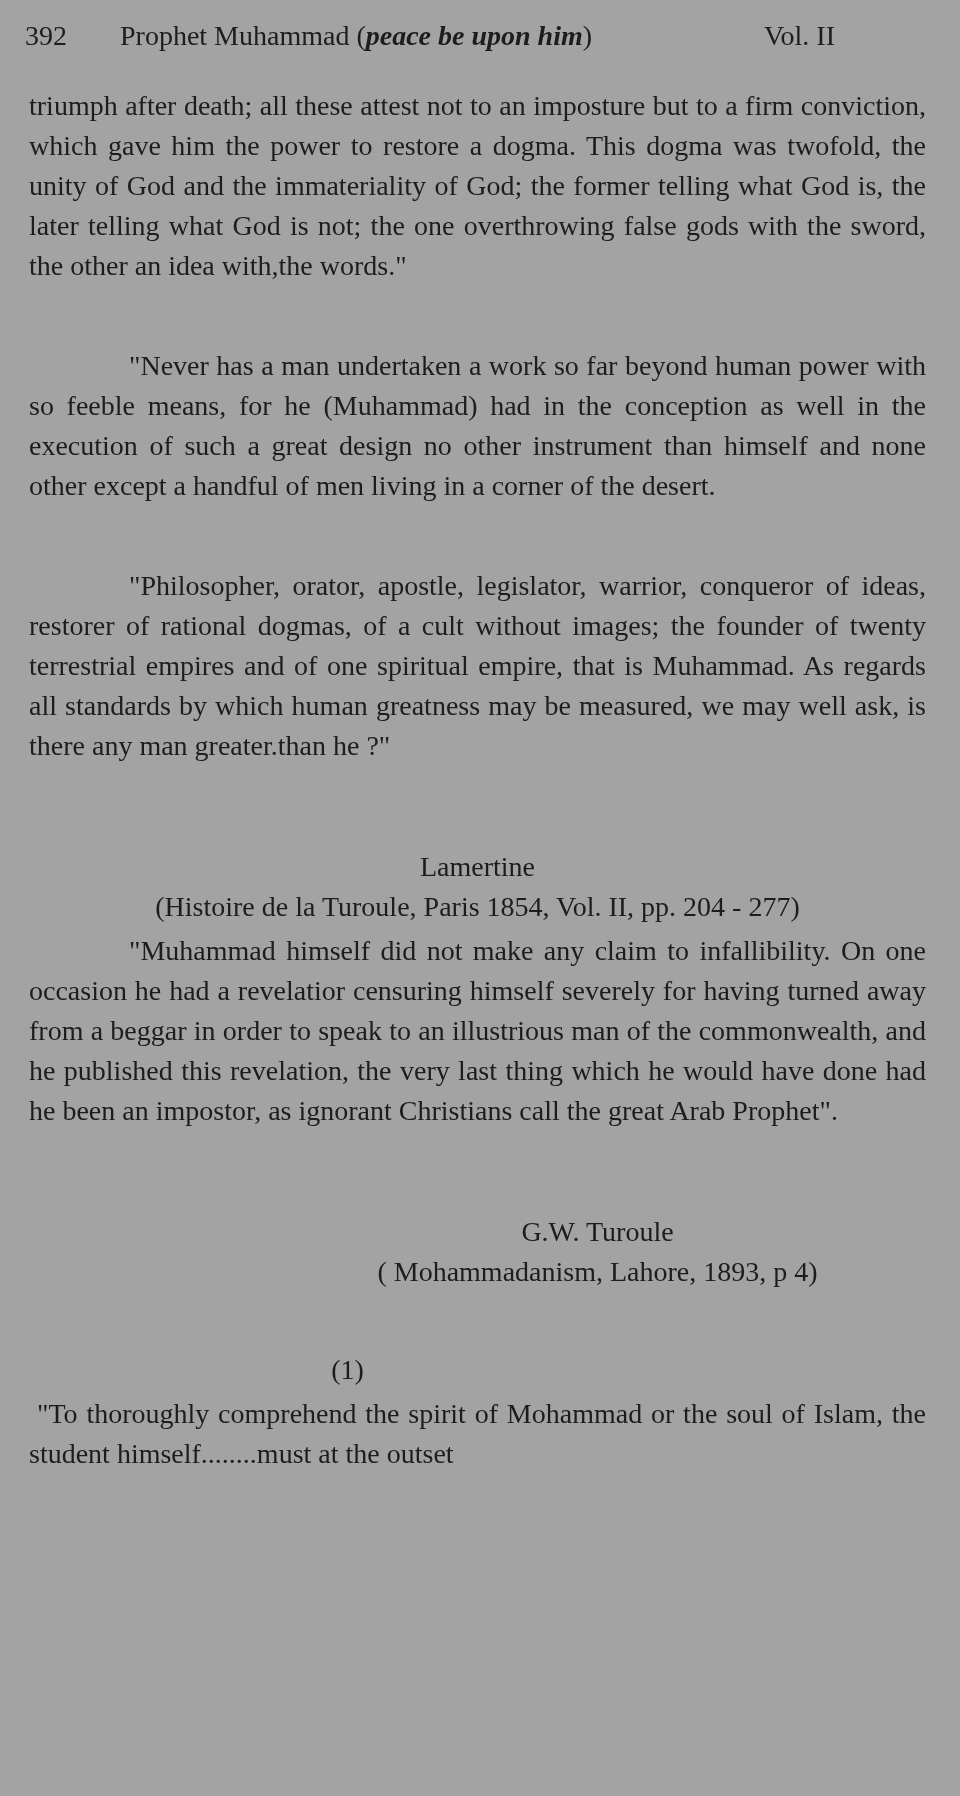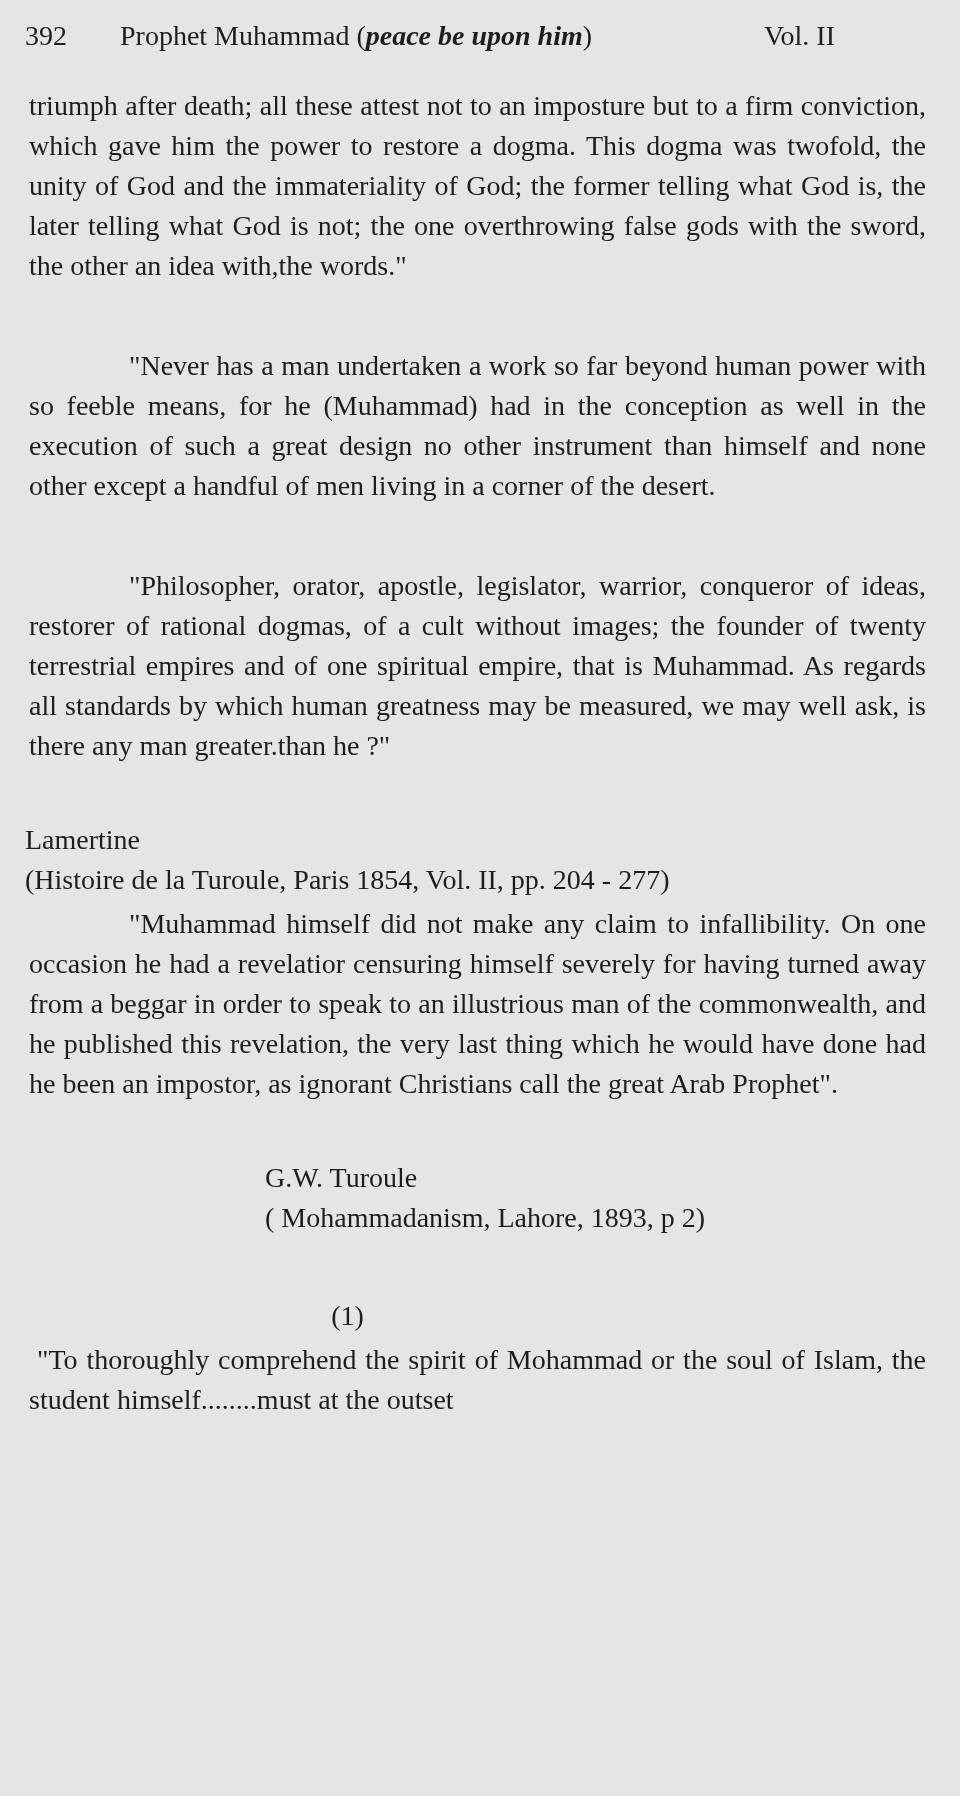--- a/index.html
+++ b/index.html
@@ -5,21 +5,21 @@
   html, body {
     margin: 0;
     padding: 0;
     background: #ffffff;
   }
   .page {
     position: relative;
     width: 960px;
     height: 1796px;
     box-sizing: border-box;
-    background: #e5e5e5;
+    background: #a3a3a3;
     color: #1d1d1d;
     font-family: "Liberation Serif", serif;
     font-size: 28px;
     line-height: 40px;
     padding: 16px 30px 0 25px;
     overflow: hidden;
   }
   .page-header {
     display: flex;
     align-items: baseline;
@@ -49,22 +49,22 @@
   .block-gap {
     margin-top: 60px;
   }
   .indent {
     text-indent: 100px;
   }
   .small-indent {
     text-indent: 8px;
   }
   .attribution {
-    margin-top: 54px;
-    text-align: left;
+    margin-top: 81px;
+    text-align: center;
   }
   .attribution .attr-line {
     display: block;
   }
   .attribution.shift-right {
     padding-left: 240px;
   }
   .section-number {
     margin-top: 58px;
     text-align: center;
@@ -96,20 +96,20 @@
   <div class="attribution">
     <span class="attr-line">Lamertine</span>
     <span class="attr-line">(Histoire de la Turoule, Paris 1854, Vol. II, pp. 204 - 277)</span>
   </div>
 
 
   <p class="body-par indent no-top">"Muhammad himself did not make any claim to infallibility. On one occasion he had a revelatior censuring himself severely for having turned away from a beggar in order to speak to an illustrious man of the commonwealth, and he published this revelation, the very last thing which he would have done had he been an impostor, as ignorant Christians call the great Arab Prophet".</p>
 
   <div class="attribution shift-right">
     <span class="attr-line">G.W. Turoule</span>
-    <span class="attr-line">( Mohammadanism, Lahore, 1893, p 2)</span>
+    <span class="attr-line">( Mohammadanism, Lahore, 1893, p 4)</span>
   </div>
 
   <div class="section-number shift-left">(1)</div>
 
   <p class="body-par small-indent no-top">"To thoroughly comprehend the spirit of Mohammad or the soul of Islam, the student himself........must at the outset</p>
 
 </div>
 
 </body></html>

